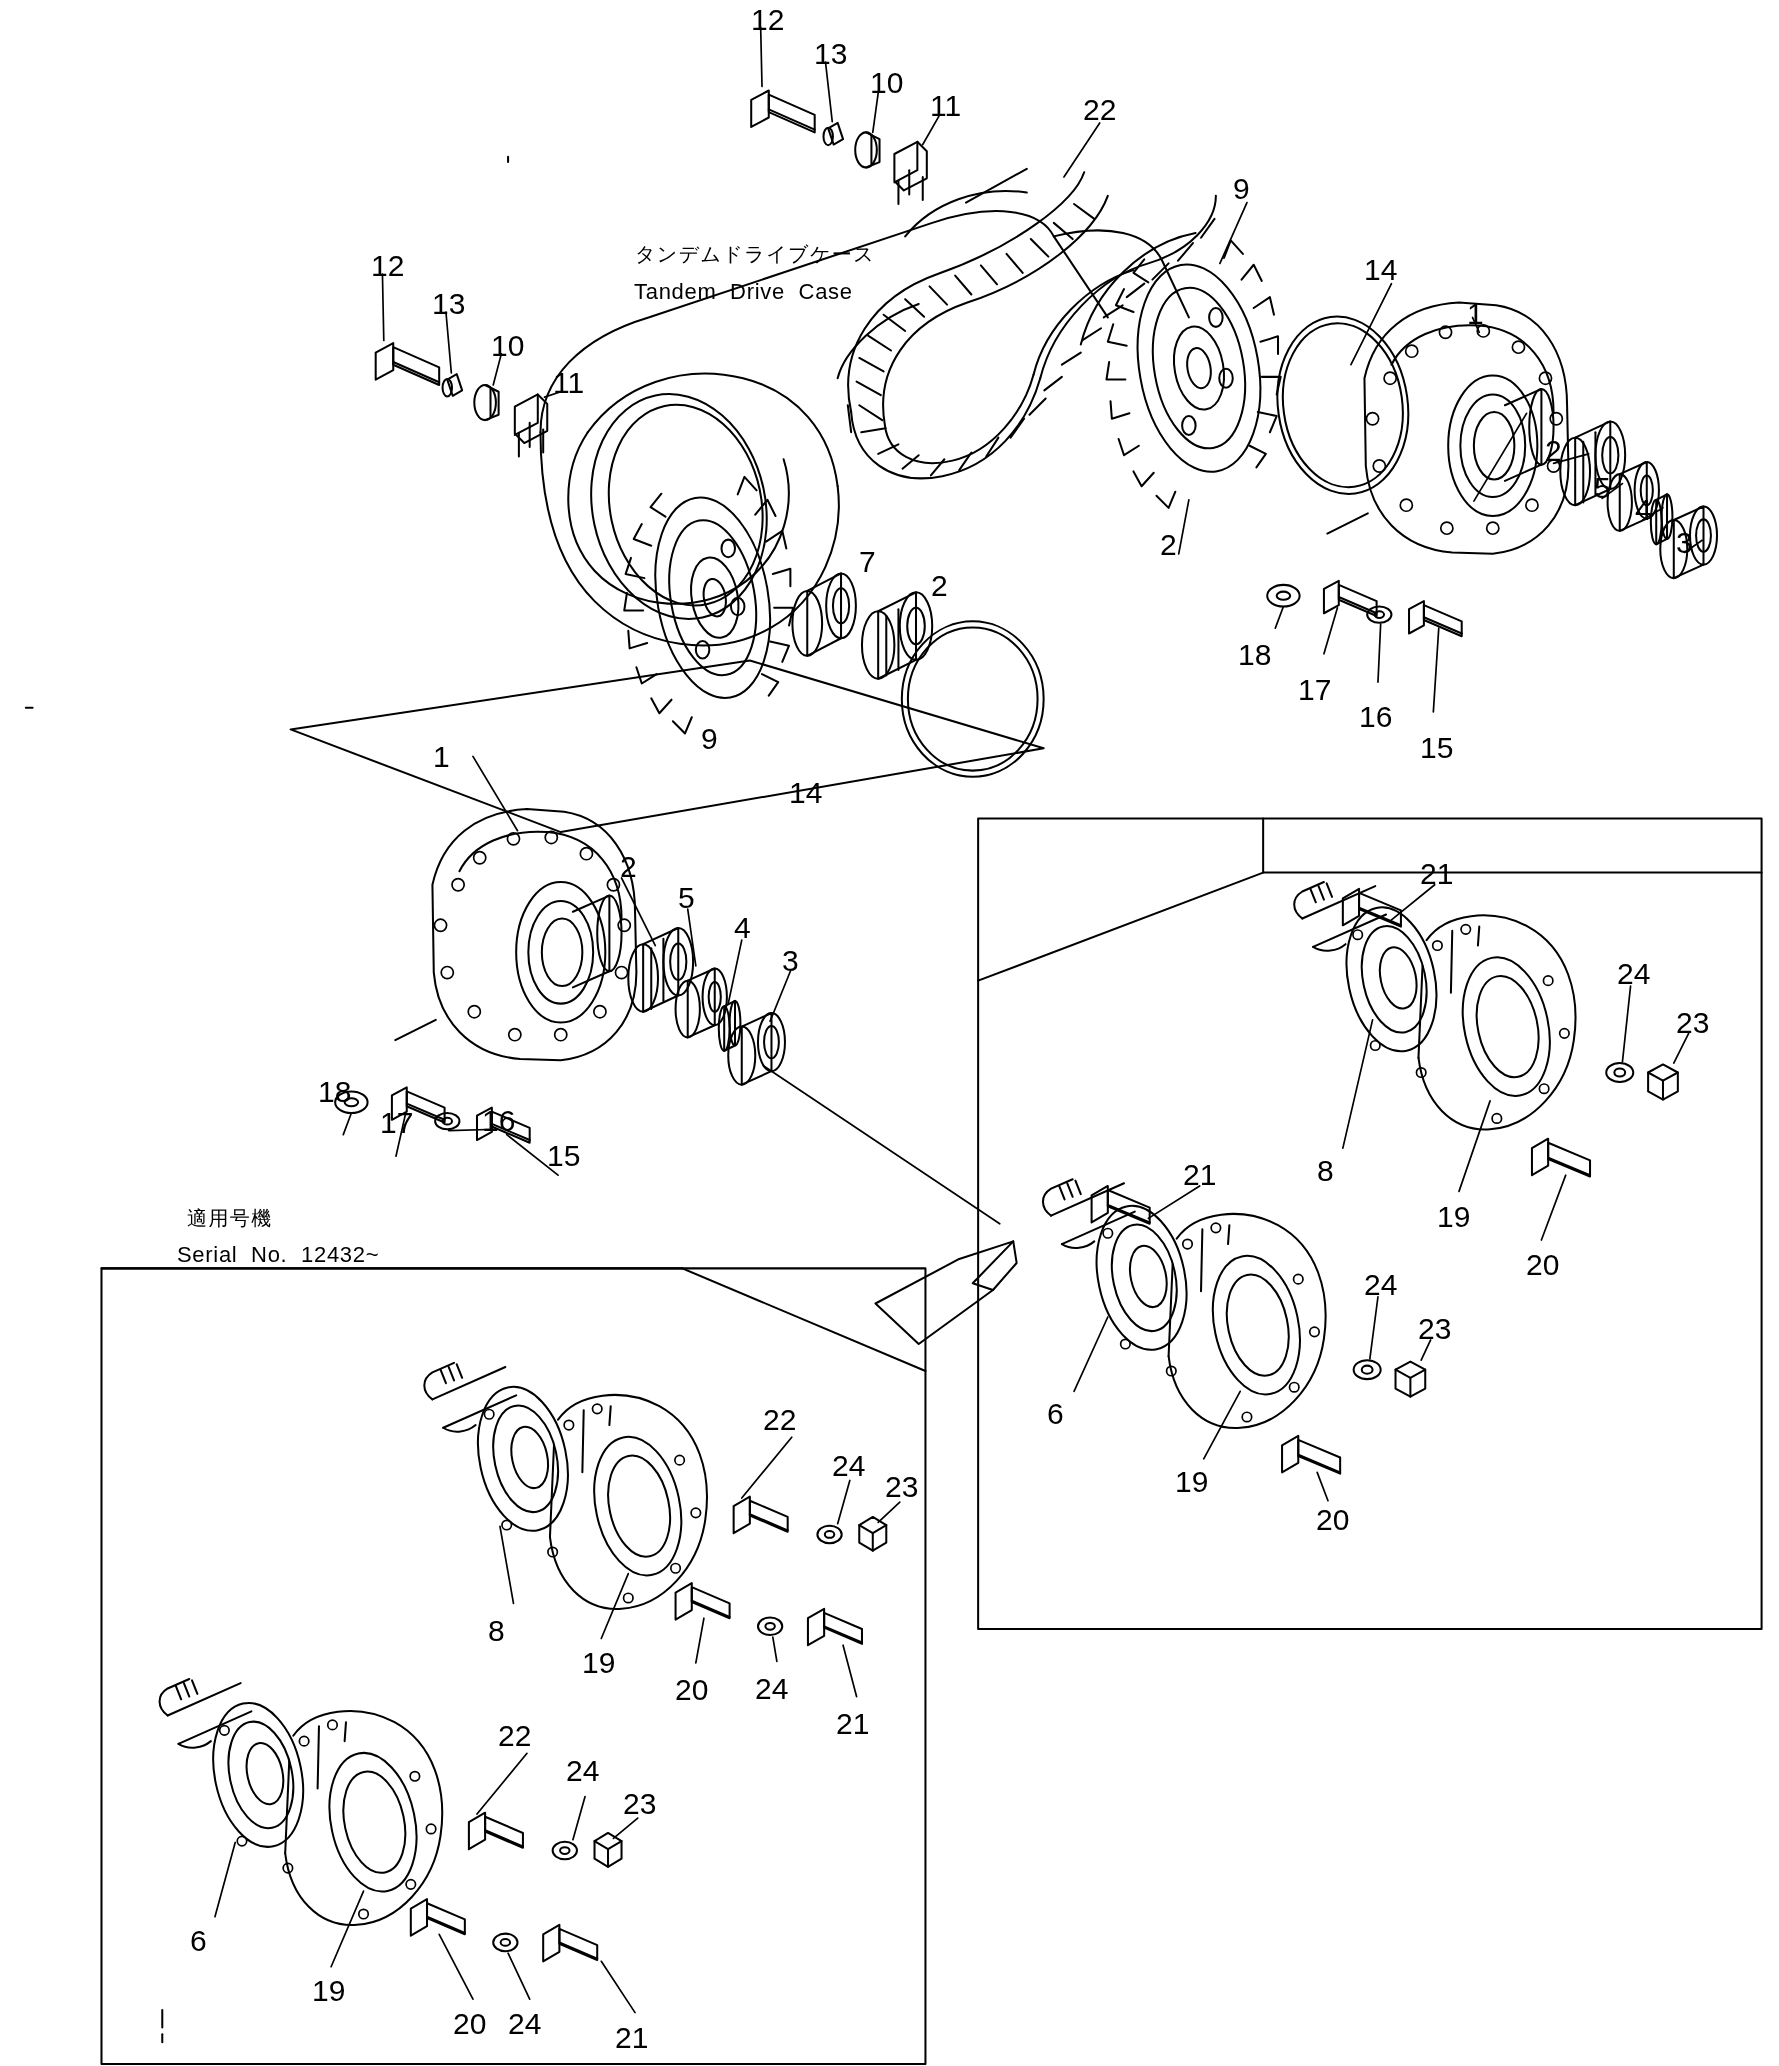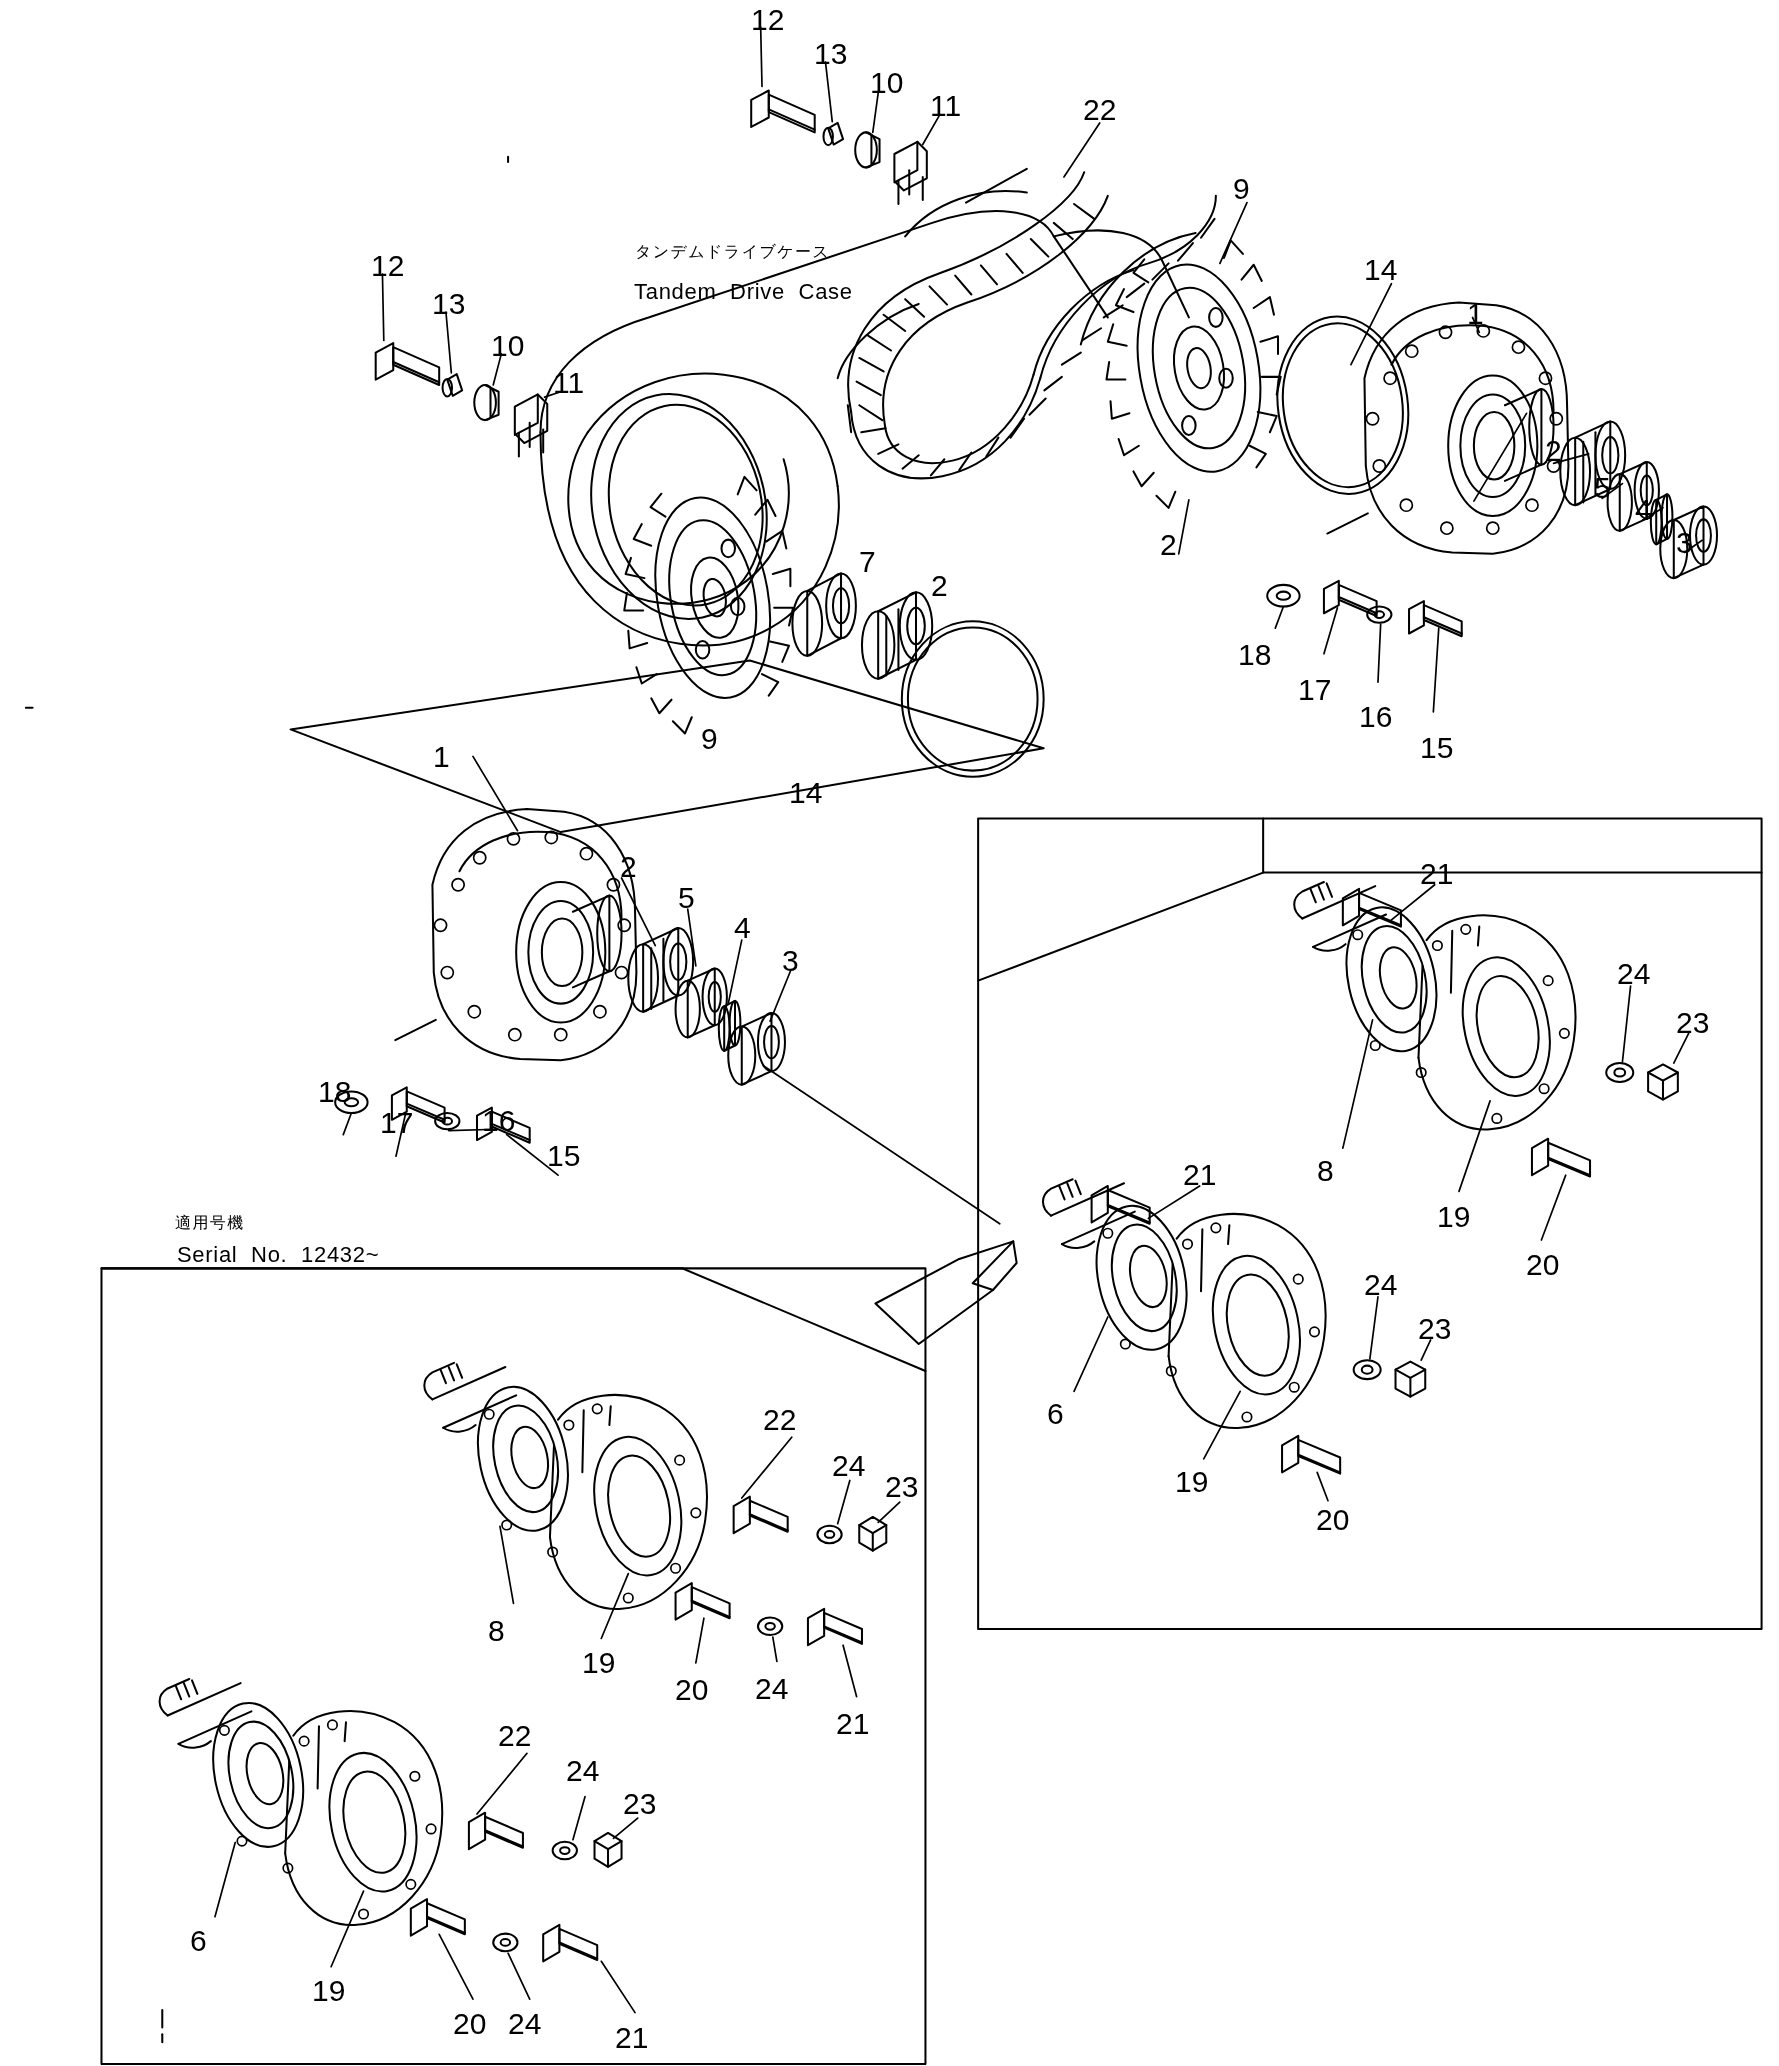--- a/index.html
+++ b/index.html
@@ -11,21 +11,21 @@
   svg#art{position:absolute;left:0;top:0;width:1780px;height:2066px;}
   .lbl{
     position:absolute;font-family:"Liberation Sans", sans-serif;
     font-size:27px;line-height:1;white-space:nowrap;color:#000;
   }
   .lbl.big{font-size:30px;}
   .cap{
     position:absolute;font-family:"Liberation Sans", sans-serif;
     font-size:22px;line-height:1.25;white-space:pre;color:#000;letter-spacing:0.7px;
   }
-  .cap.jp{font-family:"DejaVu Sans", sans-serif;font-size:16px;letter-spacing:1.4px;}
+  .cap.jp{font-family:"DejaVu Sans", sans-serif;font-size:20px;letter-spacing:1.4px;}
 </style>
 </head>
 <body>
 
 <div id="sheet">
 
 <svg id="art" viewBox="0 0 2635 3059" xmlns="http://www.w3.org/2000/svg">
   <g fill="none" stroke="#000" stroke-width="3" stroke-linecap="round" stroke-linejoin="round">
 
     <g>
@@ -620,21 +620,21 @@
     <path d="M240 2976 l 0 26" stroke-width="3"></path>
     <path d="M240 3012 l 0 12" stroke-width="3"></path>
     <path d="M752 232 l 0 8" stroke-width="3"></path>
     <path d="M38 1048 l 10 0" stroke-width="3"></path>
   </g>
 </svg>
 
 <div class="cap jp" style="left:635px;top:242px;">タンデムドライブケース</div>
 <div class="cap" style="left:634px;top:278px;">Tandem  Drive  Case</div>
 
-<div class="cap jp" style="left:175px;top:1206px;margin-top:7px;">適用号機</div>
+<div class="cap jp" style="left:187px;top:1206px;">適用号機</div>
 <div class="cap" style="left:177px;top:1241px;">Serial  No.  12432~</div>
 
 <div id="callout-layer">
       <div class="lbl big" style="left: 751px; top: 5.4px;">12</div>
       <div class="lbl big" style="left: 814px; top: 39px;">13</div>
       <div class="lbl big" style="left: 870px; top: 68px;">10</div>
       <div class="lbl big" style="left: 930px; top: 91px;">11</div>
       <div class="lbl big" style="left: 1083px; top: 95px;">22</div>
       <div class="lbl big" style="left: 1233px; top: 174px;">9</div>
       <div class="lbl big" style="left: 1364px; top: 255px;">14</div>

